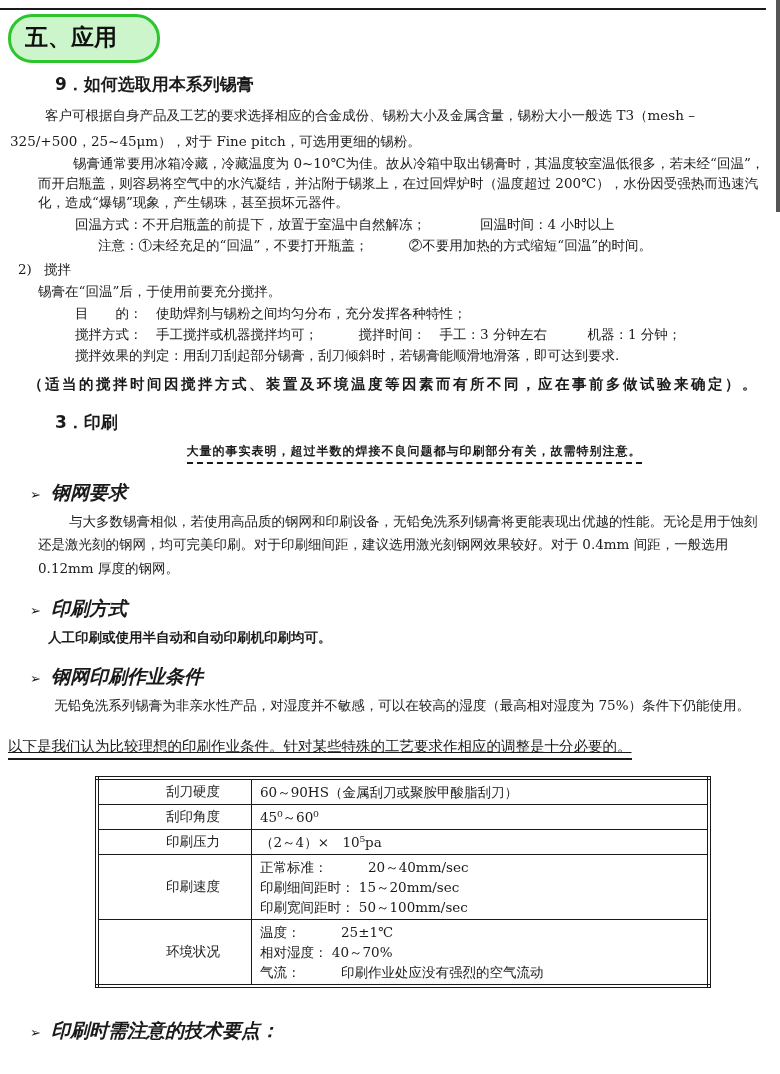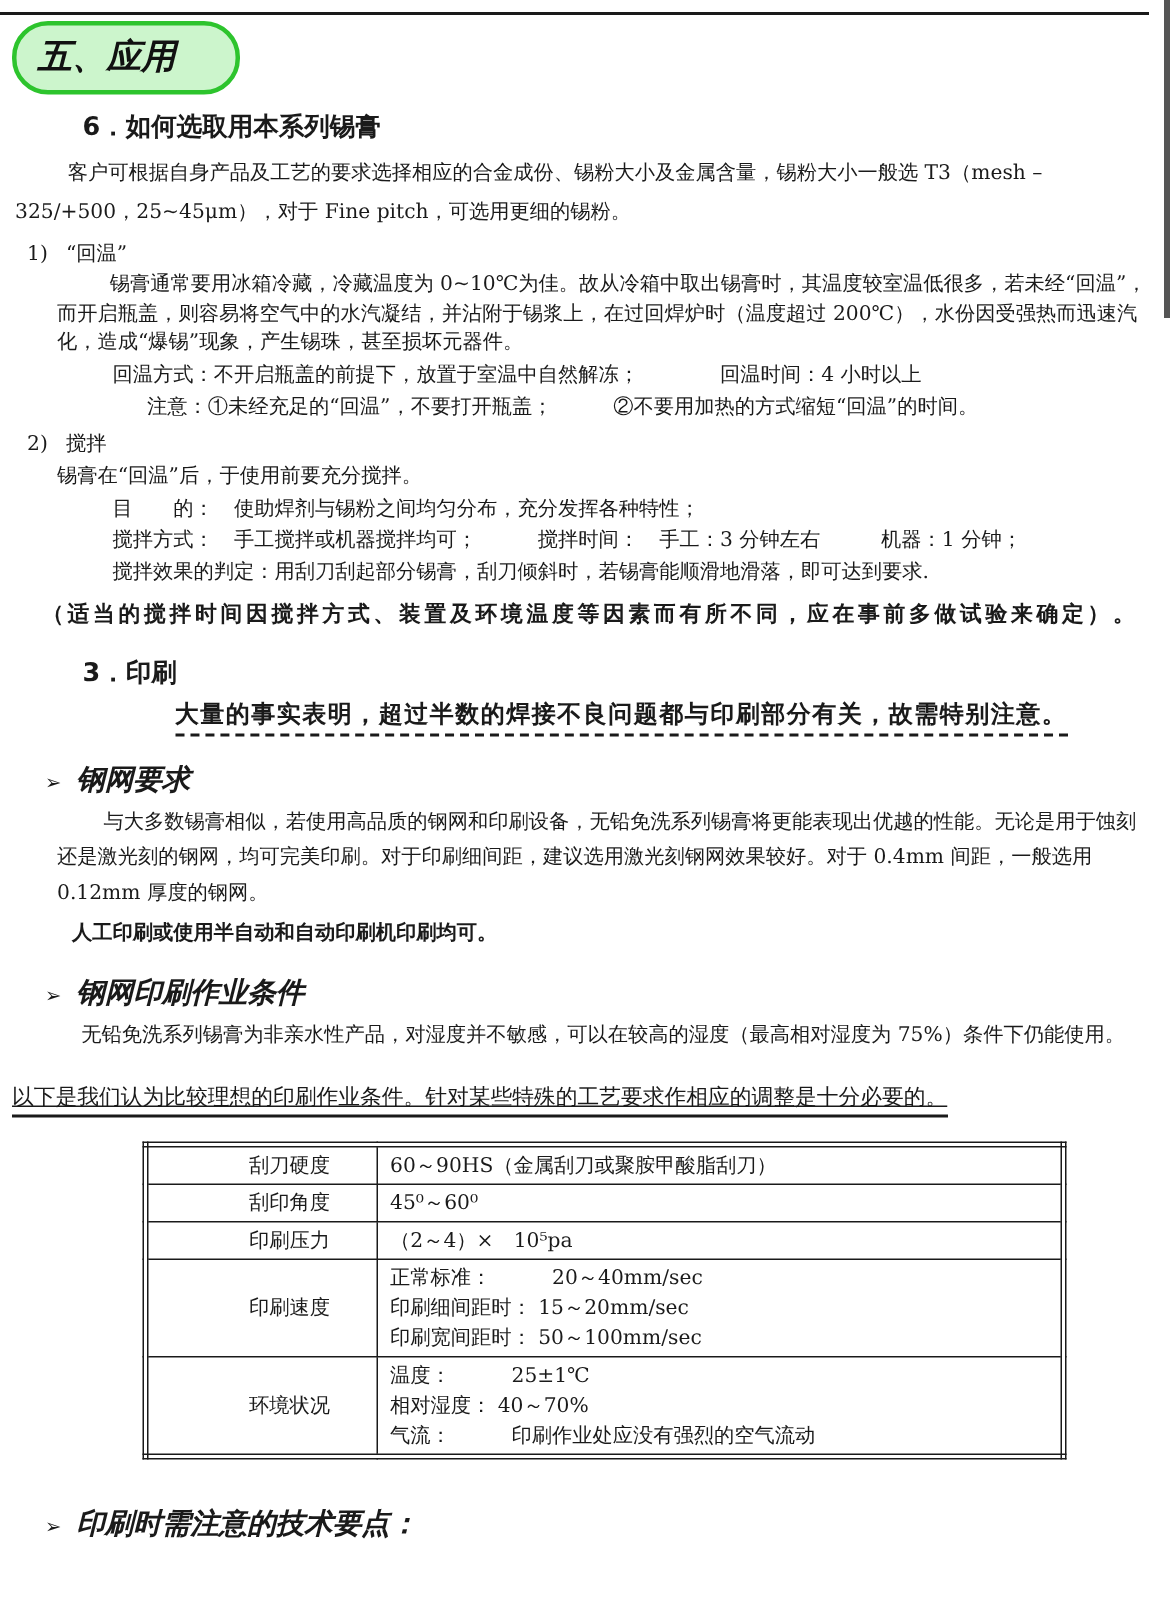--- a/index.html
+++ b/index.html
@@ -13,21 +13,20 @@
   }
   .toprule{height:0;border-top:2px solid #1a1a1a;margin:8px 14px 0 0;}
   .edge-artifact{position:absolute;top:0;right:0;width:4px;height:212px;background:#555;}
   .titlebox{
     display:inline-block;
     margin:4px 0 0 8px;
     padding:5px 40px 7px 14px;
     background:#ccf5cc;
     border:3px solid #2dc42d;
     border-radius:24px;
-    font-style:italic;
   }
   .titlebox span{
     font-family:"DejaVu Sans","Liberation Sans",sans-serif;
     font-weight:bold;font-size:23px;color:#111;
   }
   .h1{
     font-family:"DejaVu Sans","Liberation Sans",sans-serif;
     font-weight:bold;font-size:17px;
     margin:10px 0 6px 55px;
   }
@@ -40,21 +39,21 @@
   .kvline2{font-size:13.5px;line-height:19px;margin-left:98px;margin-top:2px;}
   .boldnote{
     font-family:"DejaVu Sans","Liberation Sans",sans-serif;
     font-weight:bold;font-size:14.5px;
     letter-spacing:2.5px;
     margin:8px 4px 0 28px;line-height:22px;
   }
   .notice-wrap{text-align:center;margin:6px 40px 0 60px;}
   .notice{
     display:inline-block;
-    font-weight:bold;font-size:16px;
+    font-weight:bold;font-size:12px;
     border-bottom:2px dashed #1a1a1a;
     padding-bottom:2px;letter-spacing:1px;margin-left:28px;
   }
   .sub{margin:16px 0 4px 30px;font-size:15px;}
   .sub .arrow{font-size:13px;margin-right:10px;}
   .sub .subtitle{
     font-family:"DejaVu Sans","Liberation Sans",sans-serif;
     font-weight:bold;font-style:italic;font-size:19px;
   }
   .subbody{margin:4px 10px 0 38px;text-indent:2.3em;line-height:23.5px;}
@@ -83,28 +82,25 @@
 
 <div class="page">
   <div class="toprule"></div>
   <div class="edge-artifact"></div>
 
   <div class="titlebox">
     <span>五、应用</span>
   </div>
 
   
-  <div class="h1">6．如何选取用本系列锡膏</div>
+  <div class="h1">9．如何选取用本系列锡膏</div>
   <p class="body s1body">客户可根据自身产品及工艺的要求选择相应的合金成份、锡粉大小及金属含量，锡粉大小一般选 T3（mesh –325/+500，25~45μm），对于 Fine pitch，可选用更细的锡粉。</p>
 
   
 
-  <div class="numitem">
-    <span class="num">1)</span><span>“回温”</span>
-  </div>
   <p class="body para-ind">锡膏通常要用冰箱冷藏，冷藏温度为 0~10℃为佳。故从冷箱中取出锡膏时，其温度较室温低很多，若未经“回温”，而开启瓶盖，则容易将空气中的水汽凝结，并沾附于锡浆上，在过回焊炉时（温度超过 200℃），水份因受强热而迅速汽化，造成“爆锡”现象，产生锡珠，甚至损坏元器件。</p>
   <div class="kvline">回温方式：不开启瓶盖的前提下，放置于室温中自然解冻；　　　　回温时间：4 小时以上</div>
   <div class="kvline2">注意：①未经充足的“回温”，不要打开瓶盖；　　　②不要用加热的方式缩短“回温”的时间。</div>
 
   <div class="numitem">
     <span class="num">2)</span><span>搅拌</span>
   </div>
   <div class="body" style="margin-left:38px;">锡膏在“回温”后，于使用前要充分搅拌。</div>
   <div class="kvline">目　　的：　使助焊剂与锡粉之间均匀分布，充分发挥各种特性；</div>
   <div class="kvline">搅拌方式：　手工搅拌或机器搅拌均可；　　　搅拌时间：　手工：3 分钟左右　　　机器：1 分钟；</div>
@@ -116,20 +112,23 @@
 
   <div class="notice-wrap">
     <span class="notice">大量的事实表明，超过半数的焊接不良问题都与印刷部分有关，故需特别注意。</span>
   </div>
 
   <div class="sub">
     <span class="arrow">➢</span><span class="subtitle">钢网要求</span>
   </div>
   <p class="body subbody">与大多数锡膏相似，若使用高品质的钢网和印刷设备，无铅免洗系列锡膏将更能表现出优越的性能。无论是用于蚀刻还是激光刻的钢网，均可完美印刷。对于印刷细间距，建议选用激光刻钢网效果较好。对于 0.4mm 间距，一般选用 0.12mm 厚度的钢网。</p>
 
+  <div class="sub">
+    <span class="arrow">➢</span><span class="subtitle">印刷方式</span>
+  </div>
   <p class="body subbody-plain">人工印刷或使用半自动和自动印刷机印刷均可。</p>
 
   <div class="sub">
     <span class="arrow">➢</span><span class="subtitle">钢网印刷作业条件</span>
   </div>
   <p class="body subbody" style="text-indent:1.2em;">无铅免洗系列锡膏为非亲水性产品，对湿度并不敏感，可以在较高的湿度（最高相对湿度为 75%）条件下仍能使用。</p>
 
   <div class="tintro-wrap">
     <span class="tintro">以下是我们认为比较理想的印刷作业条件。针对某些特殊的工艺要求作相应的调整是十分必要的。</span>
   </div>

